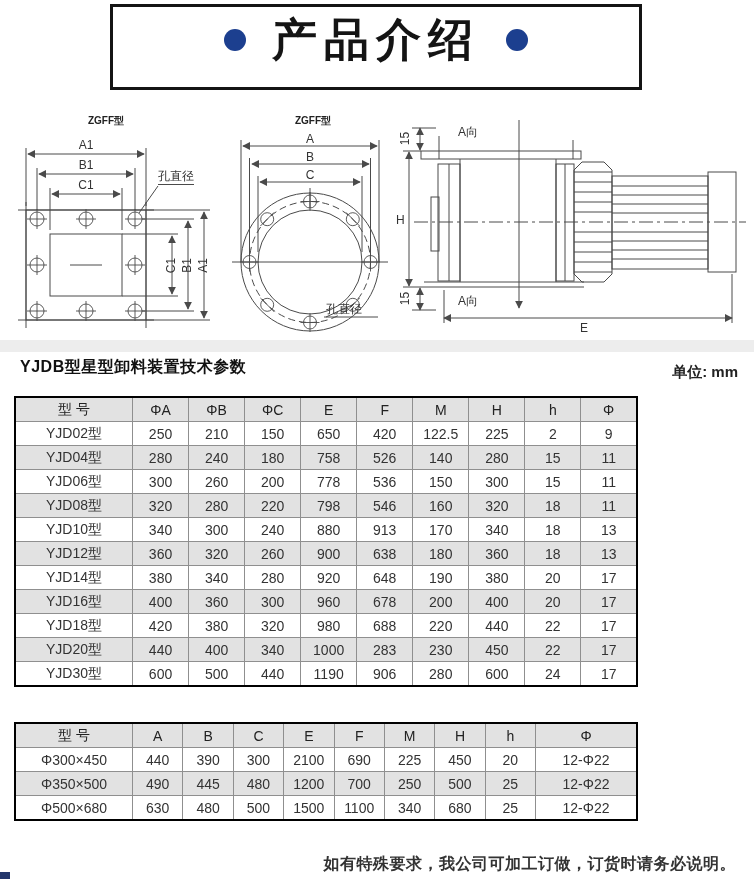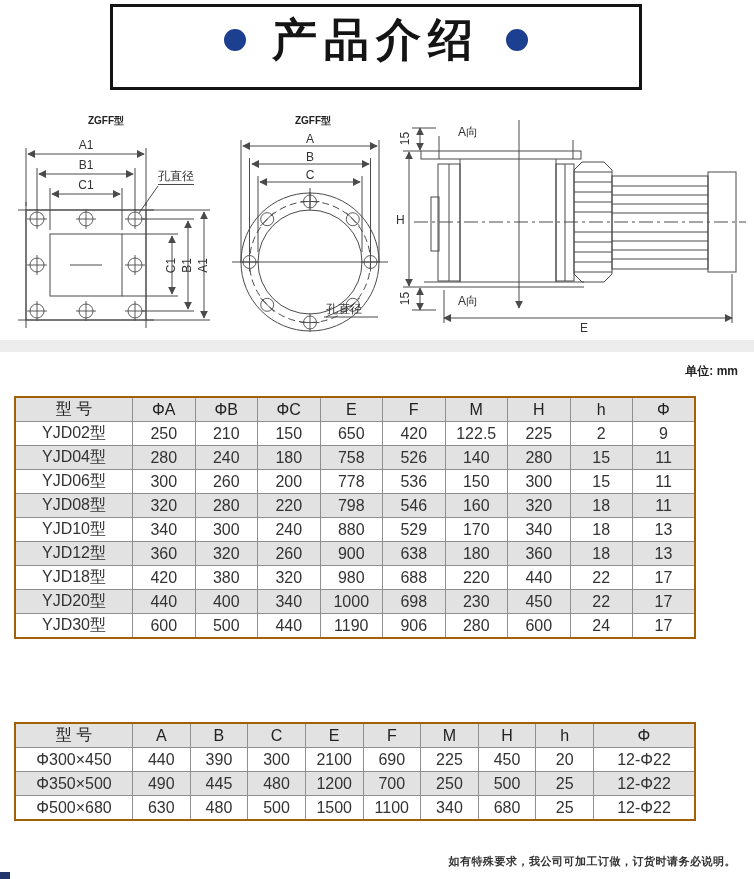--- a/index.html
+++ b/index.html
@@ -24,33 +24,33 @@
   .dtitle{font-size:10px;font-weight:600;color:#222;text-align:center;}
   .rot{transform:rotate(-90deg);transform-origin:center;}
   .underl{border-bottom:1px solid #4a4a4a;padding-bottom:1px;}
   .d1{left:6px;top:114px;width:215px;height:225px;}
   .d2{left:228px;top:112px;width:168px;height:228px;}
   .d3{left:396px;top:114px;width:356px;height:227px;}
 
   
   .divider{position:absolute;left:0;top:340px;width:754px;height:12px;background:#ededed;}
   .sec-title{position:absolute;left:20px;top:357px;font-size:16px;font-weight:600;color:#111;letter-spacing:0.5px;}
-  .unit{position:absolute;right:16px;top:363px;font-size:12px;font-weight:600;color:#222;}
-  .spec-table{position:absolute;left:14px;width:682px;border-collapse:collapse;
-    table-layout:fixed;border:2px solid #a16207;font-size:16px;color:#333;}
+  .unit{position:absolute;right:16px;top:363px;font-size:15px;font-weight:600;color:#222;}
+  .spec-table{position:absolute;left:14px;width:624px;border-collapse:collapse;
+    table-layout:fixed;border:2px solid #000000;font-size:14px;color:#333;}
   .spec-table th,.spec-table td{border:1px solid #8f8f8f;height:23px;padding:0;
     text-align:center;font-weight:400;}
   .spec-table thead th{background:#e2e2e2;color:#222;}
   .spec-table tbody tr:nth-child(even){background:#e2e2e2;}
   .spec-table th:first-child,.spec-table td:first-child{width:116px;}
   .t1{top:396px;}
   .t2{top:722px;}
   .t2 th:last-child,.t2 td:last-child{width:100px;}
 
-  .note{position:absolute;right:18px;top:854px;font-size:11px;font-weight:600;color:#333;letter-spacing:0.5px;}
+  .note{position:absolute;right:18px;top:854px;font-size:16px;font-weight:600;color:#333;letter-spacing:0.5px;}
   .peek{position:absolute;left:0;top:872px;width:10px;height:7px;background:#23366b;}
 </style>
 </head>
 <body>
 
 <div class="page">
 
   <div class="title-box">
     <div class="title-inner">
       <span class="dot"></span>
@@ -262,20 +262,21 @@
     </svg>
     <span class="dlabel rot" style="left:3px;top:18px;">15</span>
     <span class="dlabel" style="left:62px;top:12px;">A向</span>
     <span class="dlabel" style="left:0;top:100px;">H</span>
     <span class="dlabel rot" style="left:3px;top:178px;">15</span>
     <span class="dlabel" style="left:62px;top:181px;">A向</span>
     <span class="dlabel" style="left:178px;top:208px;width:20px;text-align:center;">E</span>
   </div>
 
   <div class="divider"></div>
+  <div class="sec-title">YJDB型星型卸料装置技术参数</div>
   <div class="unit">单位: mm</div>
 
   <table class="spec-table t1">
       <thead>
         <tr>
           <th>型 号</th>
           <th>ΦA</th>
           <th>ΦB</th>
           <th>ΦC</th>
           <th>E</th>
@@ -334,57 +335,81 @@
           <td>320</td>
           <td>18</td>
           <td>11</td>
         </tr>
         <tr>
           <td>YJD10型</td>
           <td>340</td>
           <td>300</td>
           <td>240</td>
           <td>880</td>
-          <td>529</td>
+          <td>913</td>
           <td>170</td>
           <td>340</td>
           <td>18</td>
           <td>13</td>
         </tr>
         <tr>
           <td>YJD12型</td>
           <td>360</td>
           <td>320</td>
           <td>260</td>
           <td>900</td>
           <td>638</td>
           <td>180</td>
           <td>360</td>
           <td>18</td>
           <td>13</td>
         </tr>
         <tr>
+          <td>YJD14型</td>
+          <td>380</td>
+          <td>340</td>
+          <td>280</td>
+          <td>920</td>
+          <td>648</td>
+          <td>190</td>
+          <td>380</td>
+          <td>20</td>
+          <td>17</td>
+        </tr>
+        <tr>
+          <td>YJD16型</td>
+          <td>400</td>
+          <td>360</td>
+          <td>300</td>
+          <td>960</td>
+          <td>678</td>
+          <td>200</td>
+          <td>400</td>
+          <td>20</td>
+          <td>17</td>
+        </tr>
+        <tr>
           <td>YJD18型</td>
           <td>420</td>
           <td>380</td>
           <td>320</td>
           <td>980</td>
           <td>688</td>
           <td>220</td>
           <td>440</td>
           <td>22</td>
           <td>17</td>
         </tr>
         <tr>
           <td>YJD20型</td>
           <td>440</td>
           <td>400</td>
           <td>340</td>
           <td>1000</td>
-          <td>698</td>
+          <td>283</td>
           <td>230</td>
           <td>450</td>
           <td>22</td>
           <td>17</td>
         </tr>
         <tr>
           <td>YJD30型</td>
           <td>600</td>
           <td>500</td>
           <td>440</td>

